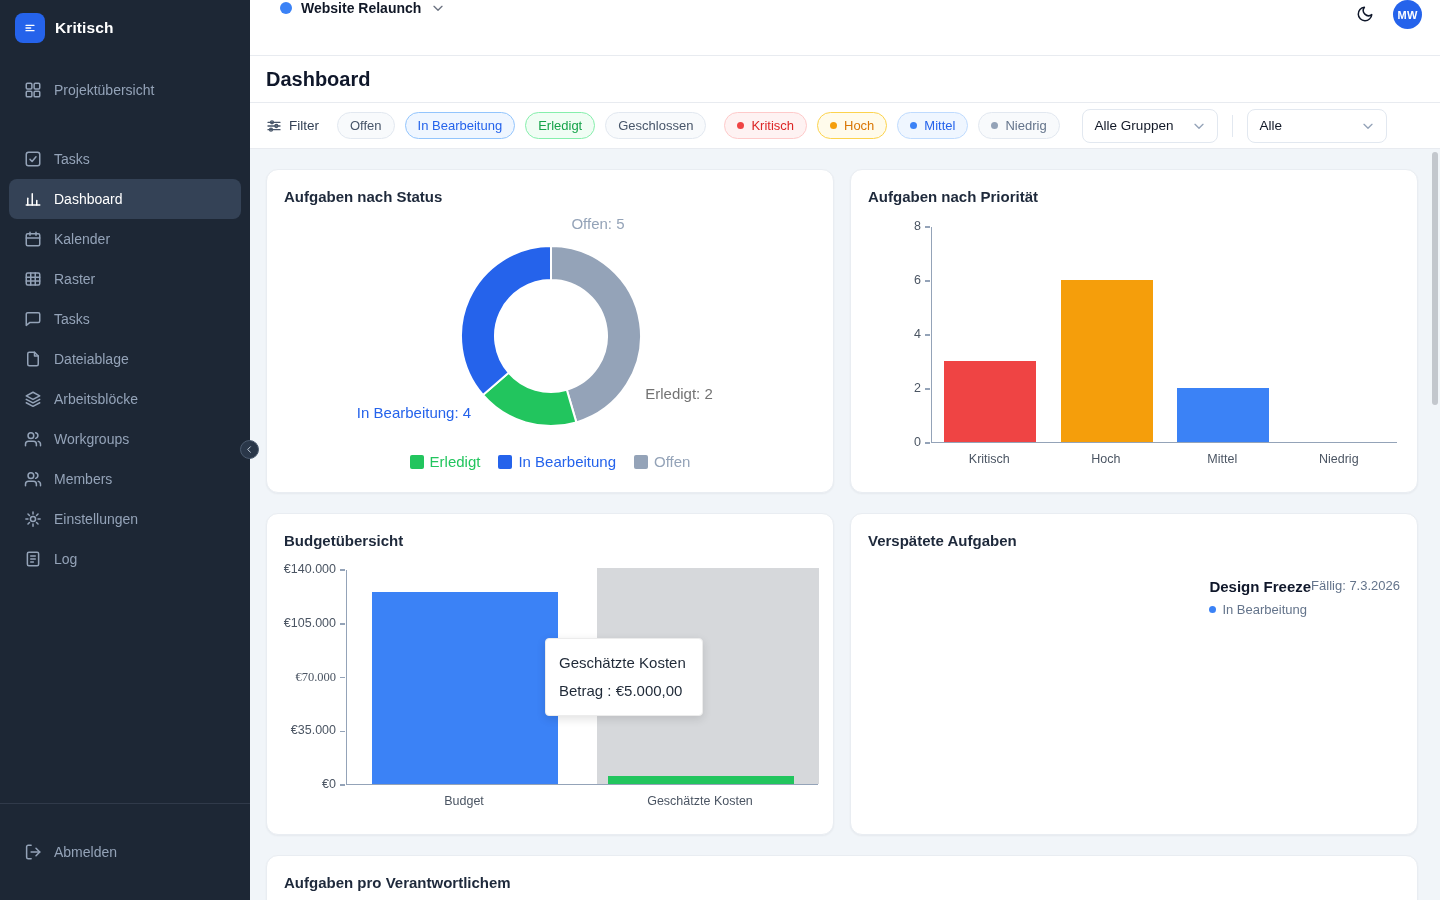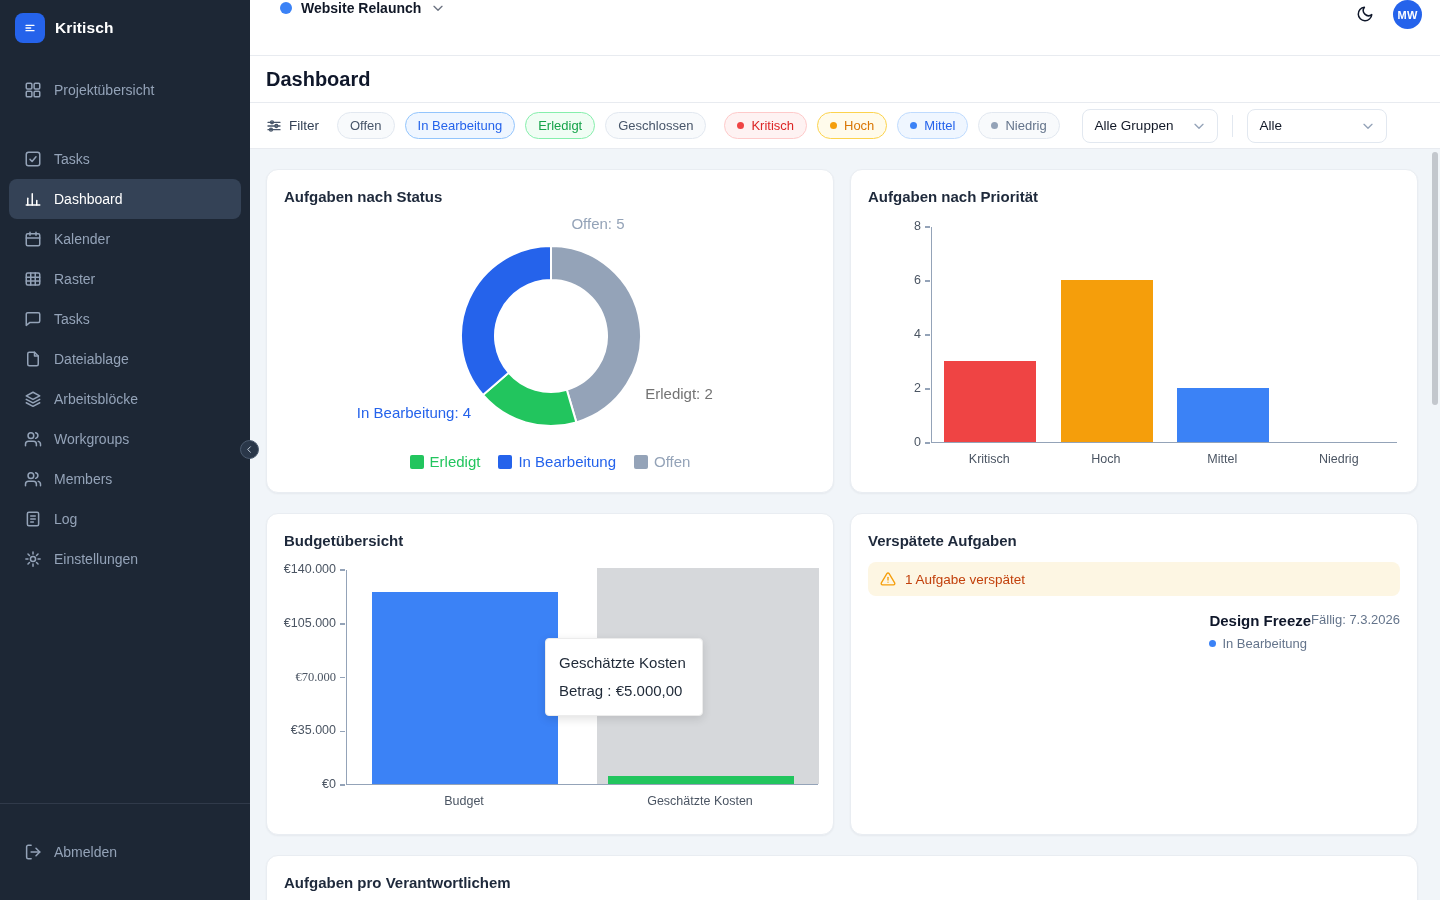--- a/index.html
+++ b/index.html
@@ -214,34 +214,34 @@
               <circle cx="9.2" cy="7.5" r="3.8"></circle>
               <path d="M22 21v-2a4 4 0 0 0-3-3.85"></path>
               <path d="M15.5 3.7a3.8 3.8 0 0 1 0 7.45"></path>
             </svg>
           </span>
           <span class="nlabel">Members</span>
         </div>
         <div class="nav-item">
           <span class="nicon">
             <svg viewBox="0 0 24 24" fill="none" stroke="currentColor" stroke-width="2" stroke-linecap="round" stroke-linejoin="round">
+              <circle cx="12" cy="12" r="3.4"></circle>
+              <path d="M12 2.5v2.8M12 18.7v2.8M2.5 12h2.8M18.7 12h2.8M5.3 5.3l2 2M16.7 16.7l2 2M18.7 5.3l-2 2M7.3 16.7l-2 2"></path>
+            </svg>
+          </span>
+          <span class="nlabel">Einstellungen</span>
+        </div>
+        <div class="nav-item">
+          <span class="nicon">
+            <svg viewBox="0 0 24 24" fill="none" stroke="currentColor" stroke-width="2" stroke-linecap="round" stroke-linejoin="round">
               <rect x="4.5" y="3" width="15" height="18" rx="2"></rect>
               <path d="M9 8h6M9 12h6M9 16h3.5"></path>
             </svg>
           </span>
           <span class="nlabel">Log</span>
-        </div>
-        <div class="nav-item">
-          <span class="nicon">
-            <svg viewBox="0 0 24 24" fill="none" stroke="currentColor" stroke-width="2" stroke-linecap="round" stroke-linejoin="round">
-              <circle cx="12" cy="12" r="3.4"></circle>
-              <path d="M12 2.5v2.8M12 18.7v2.8M2.5 12h2.8M18.7 12h2.8M5.3 5.3l2 2M16.7 16.7l2 2M18.7 5.3l-2 2M7.3 16.7l-2 2"></path>
-            </svg>
-          </span>
-          <span class="nlabel">Einstellungen</span>
         </div>
       </nav>
     <div class="sidebar-footer">
       <div class="nav-item">
         <span class="nicon">
             <svg viewBox="0 0 24 24" fill="none" stroke="currentColor" stroke-width="2" stroke-linecap="round" stroke-linejoin="round">
               <path d="M9.5 21H5.5a2 2 0 0 1-2-2V5a2 2 0 0 1 2-2h4"></path>
               <path d="M16 17l5-5-5-5"></path>
               <path d="M21 12H9.5"></path>
             </svg>
@@ -424,30 +424,20 @@
             </div>
           <div class="tooltip">
             <div>Geschätzte Kosten</div>
             <div>Betrag : €5.000,00</div>
           </div>
         </section>
 
         <section class="card" id="card-overdue">
           <h2 class="card-title">Verspätete Aufgaben</h2>
           <div class="overdue-body">
-            <div class="alert">
-              <span class="i16">
-                  <svg viewBox="0 0 24 24" fill="none" stroke="currentColor" stroke-width="2" stroke-linecap="round" stroke-linejoin="round">
-                    <path d="M10.3 3.9L2 17.8a2 2 0 0 0 1.7 3h16.6a2 2 0 0 0 1.7-3L13.7 3.9a2 2 0 0 0-3.4 0z"></path>
-                    <path d="M12 9.5v4"></path>
-                    <path d="M12 16.8h.01"></path>
-                  </svg>
-                </span>
-              <span>1 Aufgabe verspätet</span>
-            </div>
             <div class="task-row">
               <div>
                 <div class="task-name">Design Freeze</div>
                 <div class="task-status">
                   <span class="status-dot"></span>
                   <span>In Bearbeitung</span>
                 </div>
               </div>
               <div class="task-due">Fällig: 7.3.2026</div>
             </div>

